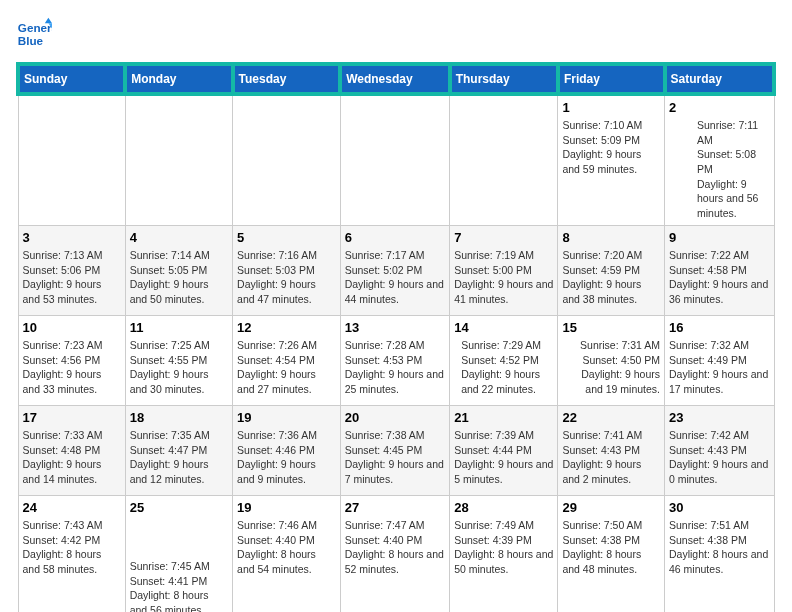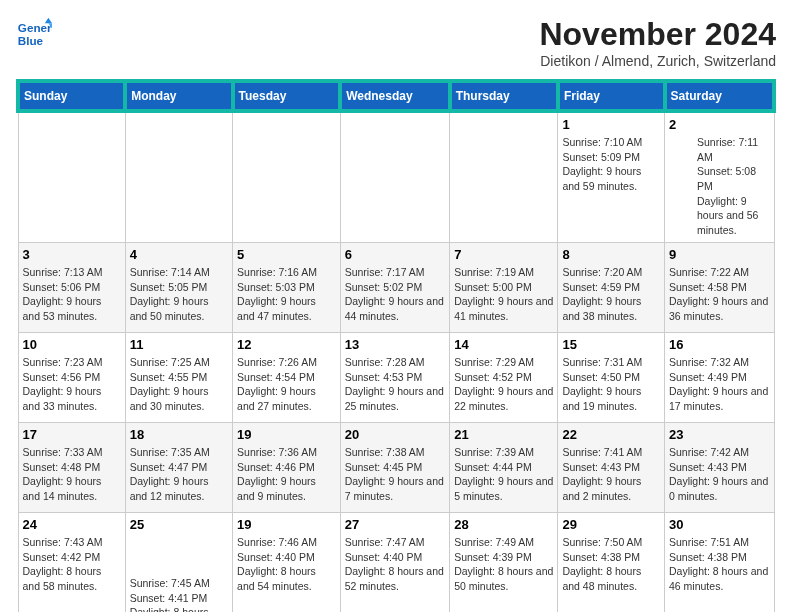--- a/index.html
+++ b/index.html
@@ -83,24 +83,20 @@
 
 <div class="header-area">
   <div class="logo">
     <svg class="logo-icon" viewBox="0 0 40 40">
       <text x="2" y="18" font-size="13" font-weight="bold" fill="#1565c0">General</text>
       <text x="2" y="32" font-size="13" font-weight="bold" fill="#1565c0">Blue</text>
       <polygon points="32,8 40,8 36,2" fill="#1e88e5"></polygon>
       <polygon points="36,8 40,14 40,8" fill="#42a5f5"></polygon>
     </svg>
   </div>
-  <div class="title-block">
-    <div class="month-title">November 2024</div>
-    <div class="subtitle">Dietikon / Almend, Zurich, Switzerland</div>
-  </div>
 </div>
 
 <table>
   <thead>
     <tr id="weekday-header">
         <th>Sunday</th>
         <th>Monday</th>
         <th>Tuesday</th>
         <th>Wednesday</th>
         <th>Thursday</th>
@@ -192,27 +188,27 @@
 Daylight: 9 hours and 27 minutes.</div>
         </td>
         <td>
           <div class="day-num">13</div>
           <div class="day-info" style="white-space: pre-line;">Sunrise: 7:28 AM
 Sunset: 4:53 PM
 Daylight: 9 hours and 25 minutes.</div>
         </td>
         <td>
           <div class="day-num">14</div>
-          <div class="day-info" style="white-space: pre-line;">Sunrise: 7:29 AM
+          <div class="day-info" style="white-space: pre-line; margin-left: 7px;">Sunrise: 7:29 AM
 Sunset: 4:52 PM
 Daylight: 9 hours and 22 minutes.</div>
         </td>
         <td>
           <div class="day-num">15</div>
-          <div class="day-info" style="white-space: pre-line;">Sunrise: 7:31 AM
+          <div class="day-info" style="white-space: pre-line; text-align: right;">Sunrise: 7:31 AM
 Sunset: 4:50 PM
 Daylight: 9 hours and 19 minutes.</div>
         </td>
         <td>
           <div class="day-num">16</div>
           <div class="day-info" style="white-space: pre-line;">Sunrise: 7:32 AM
 Sunset: 4:49 PM
 Daylight: 9 hours and 17 minutes.</div>
         </td>
       </tr>

